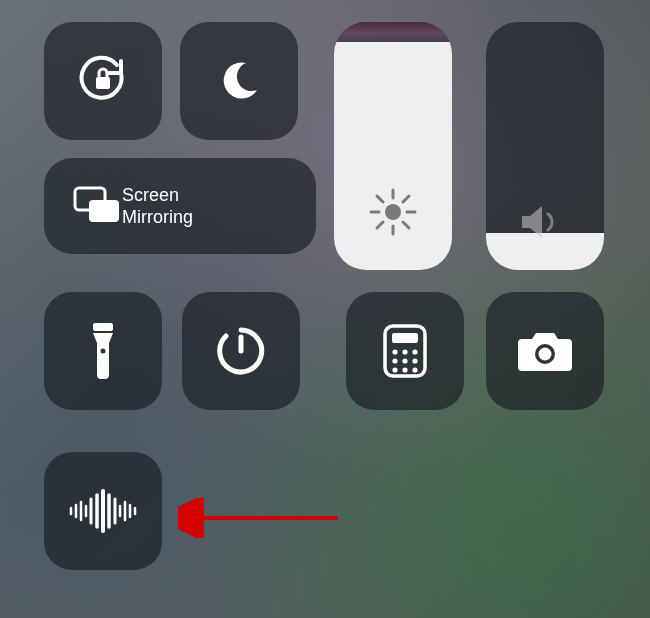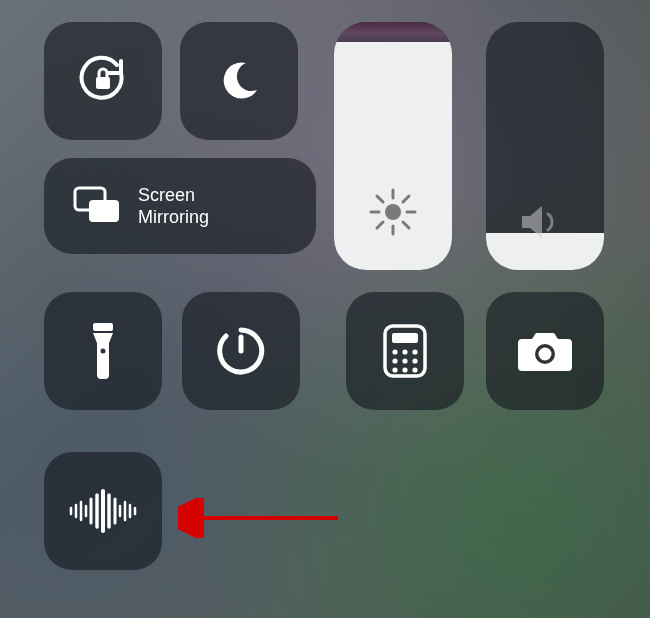--- a/index.html
+++ b/index.html
@@ -28,21 +28,21 @@
   .tile {
     position: absolute;
     background: rgba(20,25,30,0.62);
     border-radius: 28px;
     display: flex;
     align-items: center;
     justify-content: center;
     color: #fff;
   }
   .tile.small { width: 118px; height: 118px; }
-  .tile.wide  { width: 272px; height: 96px; justify-content: flex-start; padding-left: 28px; gap: 16px; }
+  .tile.wide  { width: 272px; height: 96px; justify-content: flex-start; padding-left: 28px; }
   .slider {
     position: absolute;
     width: 118px;
     height: 248px;
     border-radius: 32px;
     overflow: hidden;
     background: rgba(20,25,30,0.62);
     display: flex;
     flex-direction: column;
     justify-content: flex-end;

